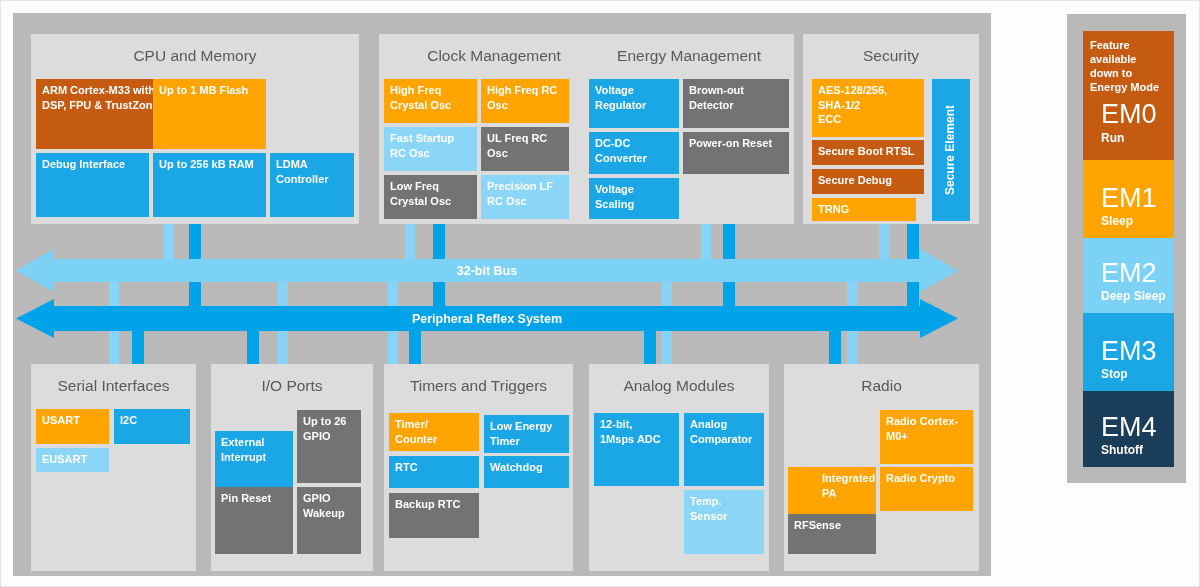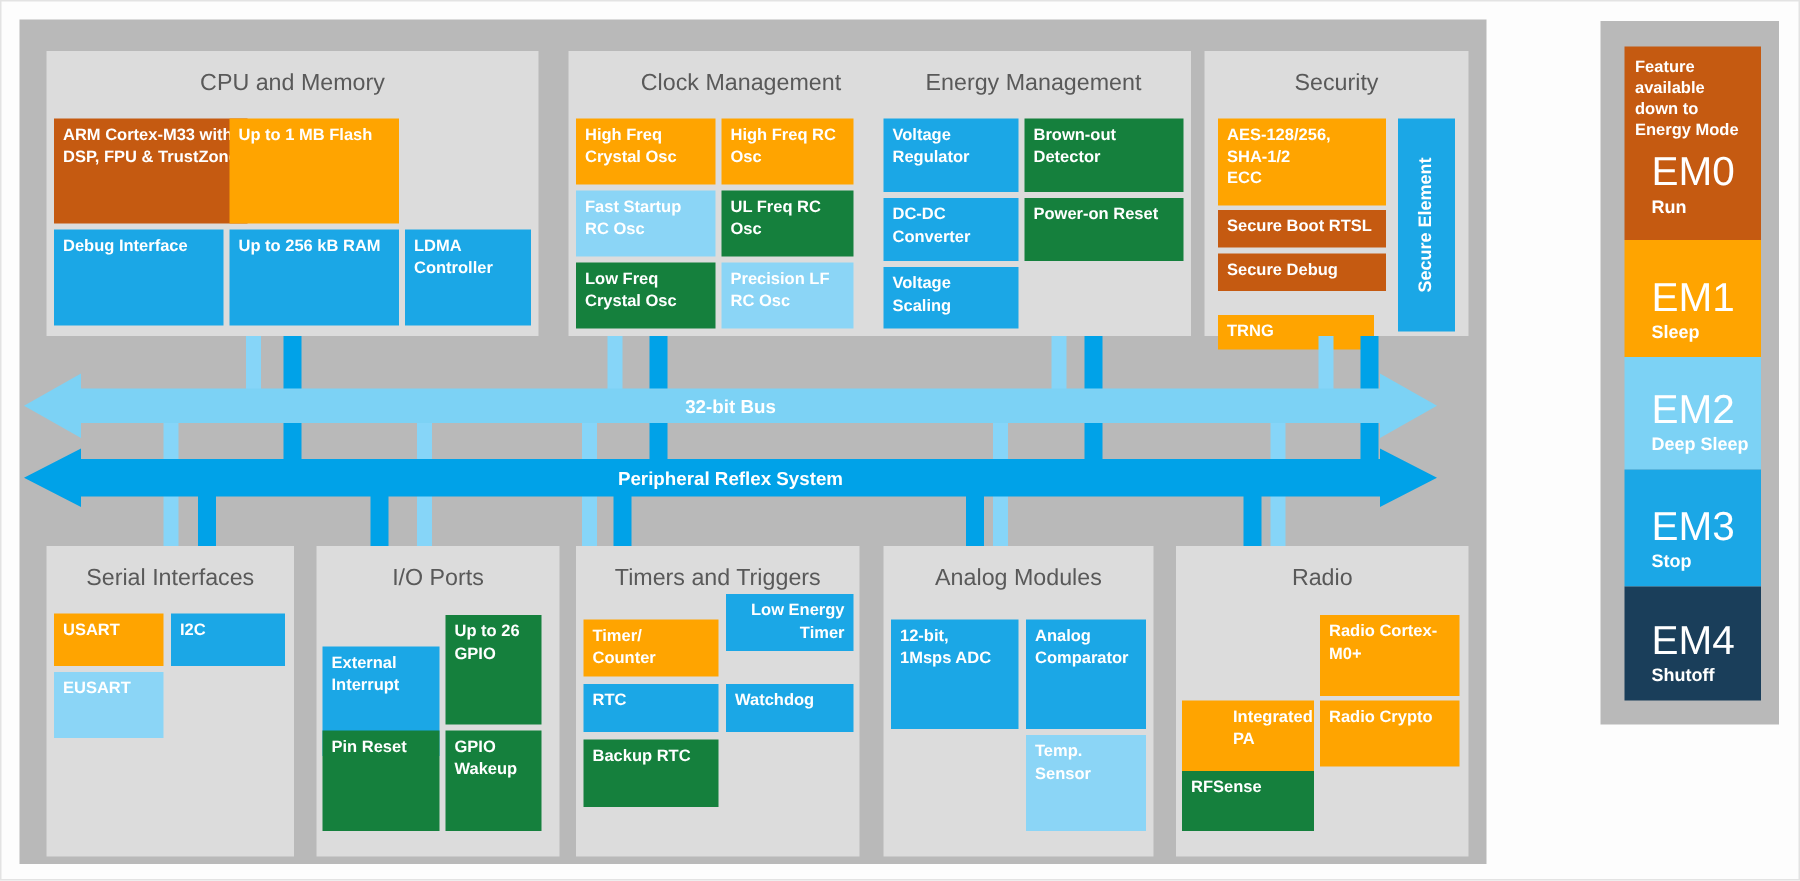--- a/index.html
+++ b/index.html
@@ -5,21 +5,21 @@
   html,body{margin:0;padding:0;background:#fff;font-family:"Liberation Sans",sans-serif;}
   #frame{position:relative;width:1198px;height:585px;border:1px solid #e3e3e3;background:#fdfdfd;overflow:hidden;}
   #panel{position:absolute;left:12px;top:12px;width:978px;height:563px;background:#b9b9b9;}
   .grp{position:absolute;background:#dcdcdc;}
   .grp .title{text-align:center;font-size:15.5px;color:#595959;margin-top:13px;font-weight:400;}
   .cell{position:absolute;color:#fff;font-size:11px;font-weight:600;line-height:1.32;padding:4px 6px;box-sizing:border-box;white-space:pre-line;overflow:hidden;}
   .o{background:#FFA400}
   .do{background:#C55A11}
   .b{background:#1BA7E6}
   .lb{background:#8BD5F6}
-  .n{background:#15803d}
+  .n{background:#737373}
   .vcell{display:flex;align-items:center;justify-content:center;writing-mode:vertical-rl;transform:rotate(180deg);font-size:12px;white-space:nowrap;}
   #buslayer{position:absolute;left:0;top:0;pointer-events:none;}
   #buslayer text{font-family:"Liberation Sans",sans-serif;font-size:12.5px;font-weight:600;fill:#fff;}
   #sidebar{position:absolute;left:1066px;top:13px;width:119px;height:469px;background:#b9b9b9;}
   .em{position:absolute;left:16px;width:91px;color:#fff;box-sizing:border-box;}
   .em .big{font-size:27px;font-weight:400;padding-left:18px;line-height:1.05;}
   .em .sub{font-size:12px;font-weight:600;padding-left:18px;margin-top:2px;}
   .em .note{font-size:11px;font-weight:600;line-height:1.28;padding:7px 4px 6px 7px;white-space:pre-line;}
   .emwrap{position:absolute;left:0;right:0;bottom:10px;}
 </style>
@@ -58,44 +58,44 @@
       <div class="cell b" style="left:5px;top:144px;width:90px;height:41px;">Voltage Scaling</div>
     </div>
 
     <div class="grp" style="left:790px;top:21px;width:176px;height:190px;">
       <div class="title">Security</div>
       <div class="cell o" style="left:9px;top:45px;width:112px;height:58px;">AES-128/256,
 SHA-1/2
 ECC</div>
       <div class="cell do" style="left:9px;top:106px;width:112px;height:25px;">Secure Boot RTSL</div>
       <div class="cell do" style="left:9px;top:135px;width:112px;height:25px;">Secure Debug</div>
-      <div class="cell o" style="left:9px;top:164px;width:104px;height:23px;margin-top:12px;">TRNG</div>
+      <div class="cell o" style="left:9px;top:164px;width:104px;height:23px;">TRNG</div>
       <div class="cell b vcell" style="left:129px;top:45px;width:38px;height:142px;">Secure Element</div>
     </div>
 
     <div class="grp" style="left:18px;top:351px;width:165px;height:207px;">
       <div class="title">Serial Interfaces</div>
       <div class="cell o" style="left:5px;top:45px;width:73px;height:35px;">USART</div>
       <div class="cell b" style="left:83px;top:45px;width:76px;height:35px;">I2C</div>
-      <div class="cell lb" style="left:5px;top:84px;width:73px;height:44px;">EUSART</div>
+      <div class="cell lb" style="left:5px;top:84px;width:73px;height:24px;">EUSART</div>
     </div>
 
     <div class="grp" style="left:198px;top:351px;width:162px;height:207px;">
       <div class="title">I/O Ports</div>
       <div class="cell b" style="left:4px;top:46px;width:78px;height:73px;margin-top:21px;">External Interrupt</div>
       <div class="cell n" style="left:86px;top:46px;width:64px;height:73px;">Up to 26 GPIO</div>
       <div class="cell n" style="left:4px;top:123px;width:78px;height:67px;">Pin Reset</div>
       <div class="cell n" style="left:86px;top:123px;width:64px;height:67px;">GPIO Wakeup</div>
     </div>
 
     <div class="grp" style="left:371px;top:351px;width:189px;height:207px;">
       <div class="title">Timers and Triggers</div>
       <div class="cell o" style="left:5px;top:49px;width:90px;height:38px;">Timer/
 Counter</div>
-      <div class="cell b" style="left:100px;top:32px;width:85px;height:38px;text-align:right;">Low Energy Timer</div>
+      <div class="cell b" style="left:100px;top:51px;width:85px;height:38px;">Low Energy Timer</div>
       <div class="cell b" style="left:5px;top:92px;width:90px;height:32px;">RTC</div>
       <div class="cell b" style="left:100px;top:92px;width:85px;height:32px;">Watchdog</div>
       <div class="cell n" style="left:5px;top:129px;width:90px;height:45px;">Backup RTC</div>
     </div>
 
     <div class="grp" style="left:576px;top:351px;width:180px;height:207px;">
       <div class="title">Analog Modules</div>
       <div class="cell b" style="left:5px;top:49px;width:85px;height:73px;">12-bit,
 1Msps ADC</div>
       <div class="cell b" style="left:95px;top:49px;width:80px;height:73px;">Analog Comparator</div>

